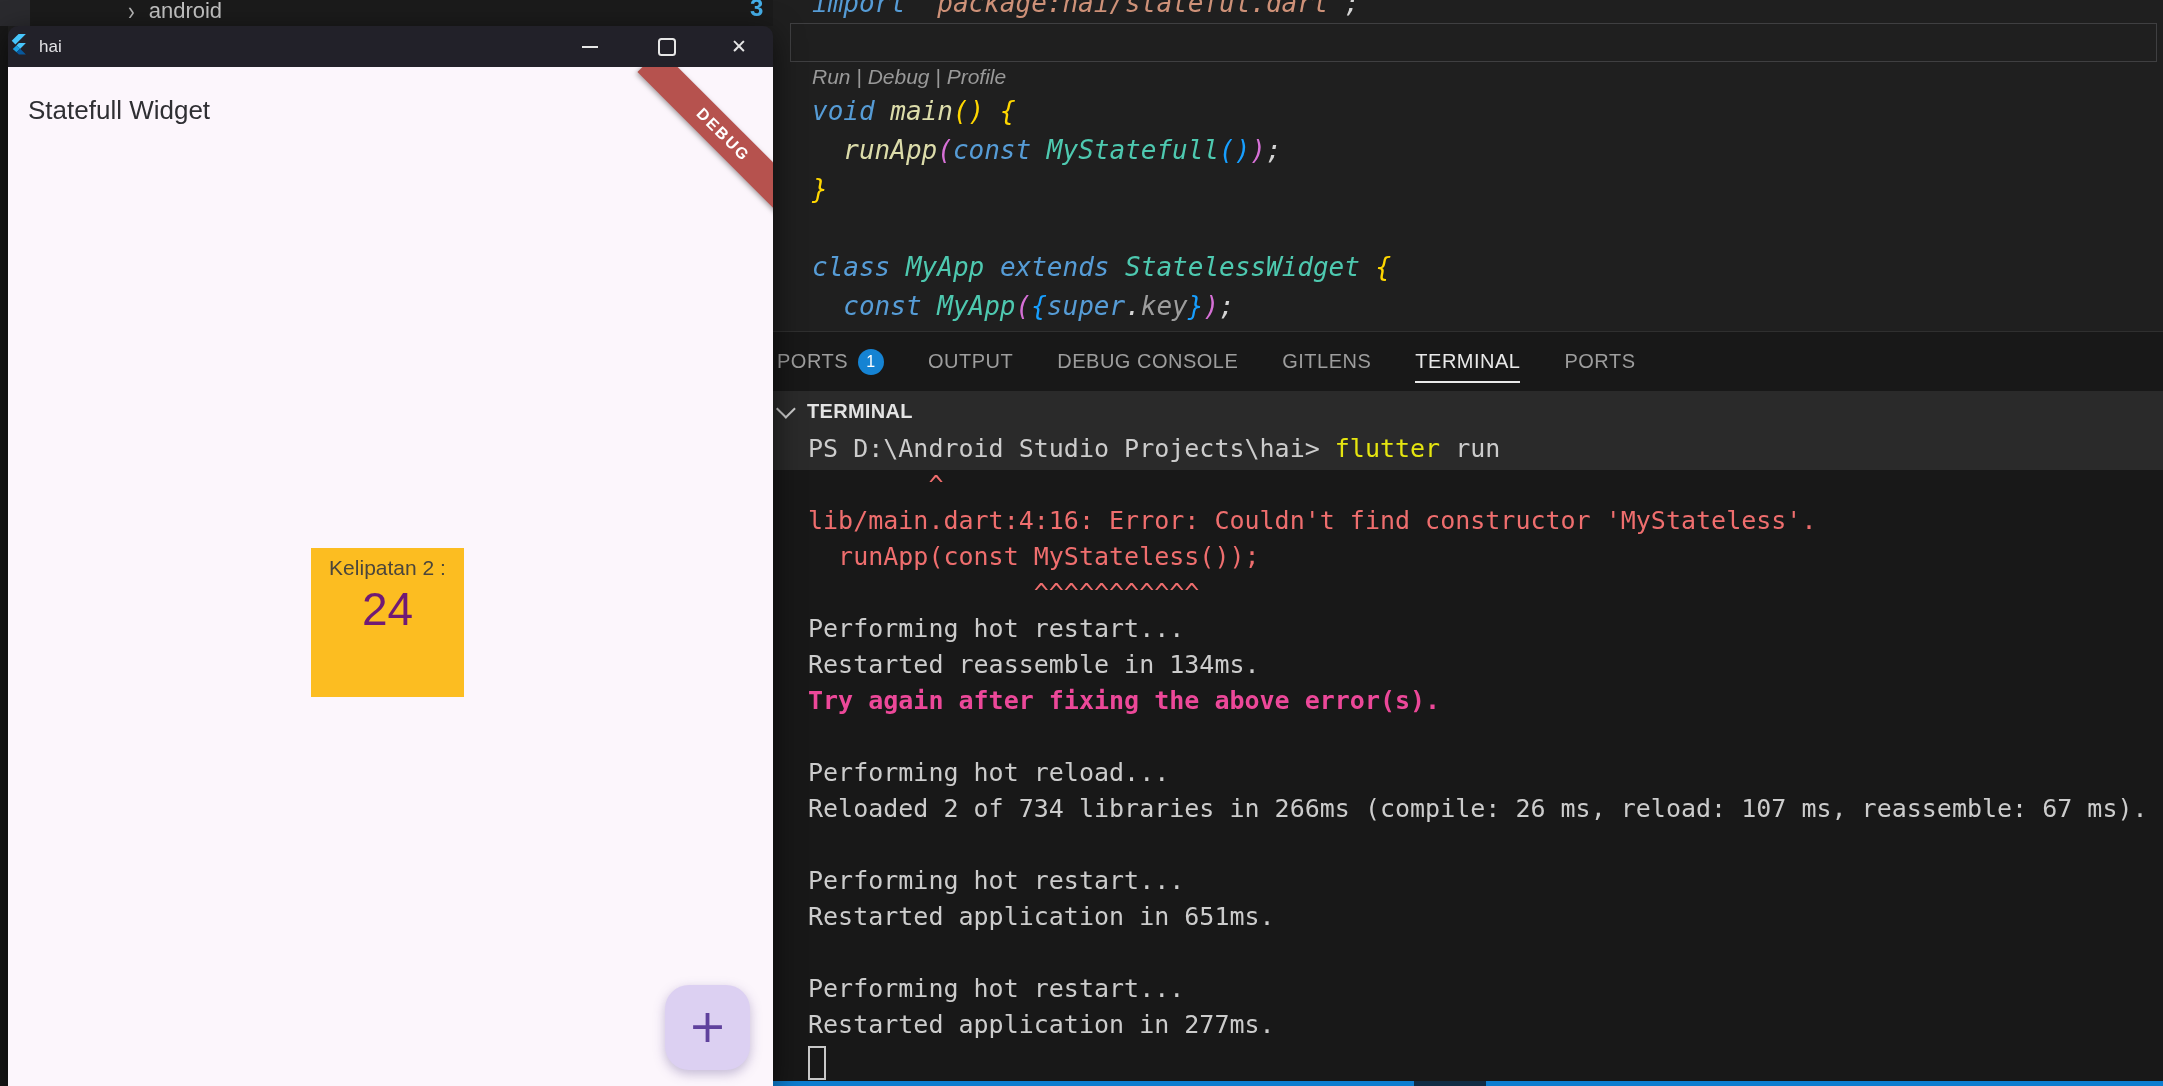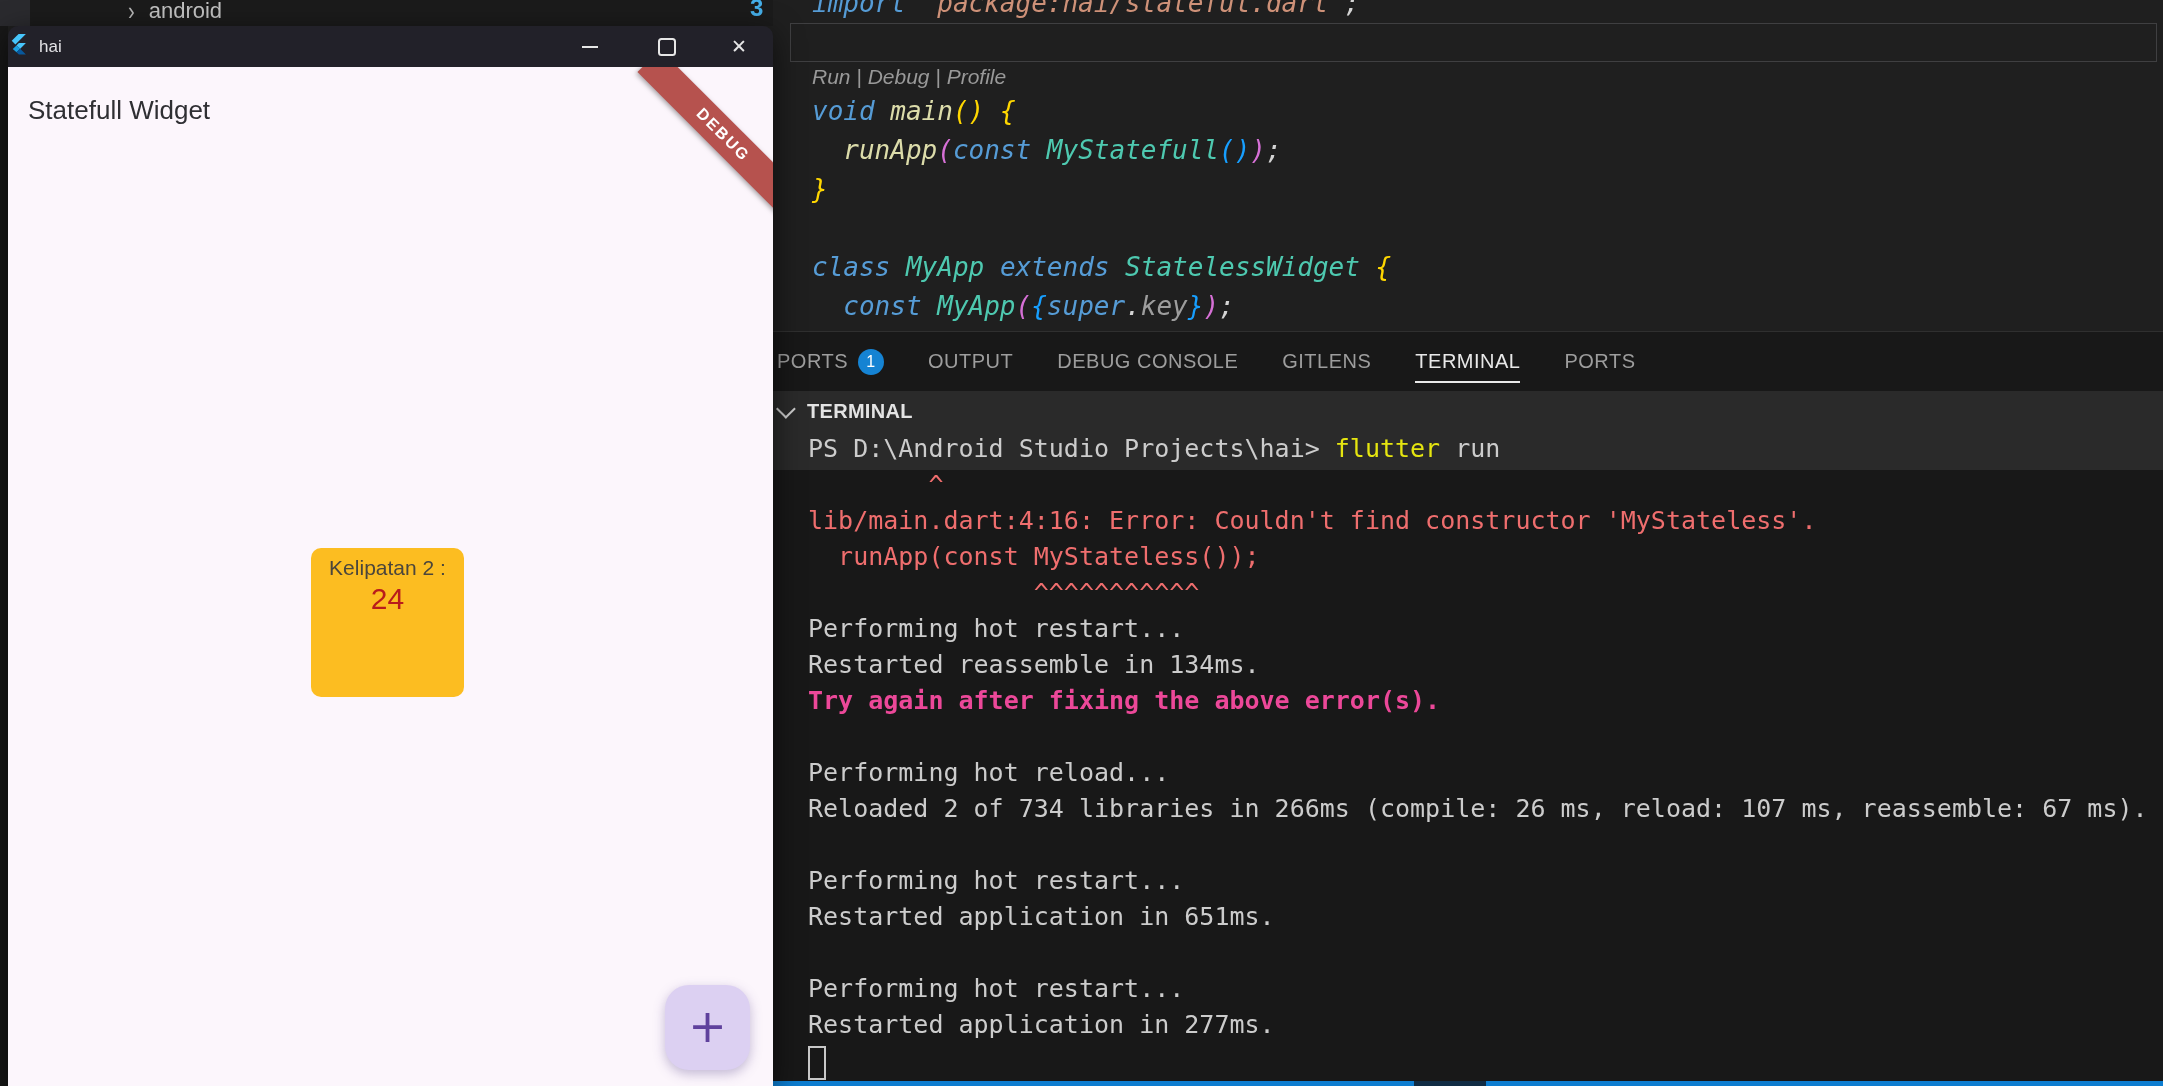--- a/index.html
+++ b/index.html
@@ -62,23 +62,23 @@
   #min-btn{left:562px;}#max-btn{left:639px;}#close-btn{left:711px;font-size:19px;}
   #min-glyph{width:16px;border-top:2px solid #e6e6e6;display:inline-block;}
   #max-glyph{width:14px;height:14px;border:2px solid #e6e6e6;border-radius:3.5px;display:inline-block;}
   #app-content{position:relative;height:1019px;background:#fcf6fc;overflow:hidden;}
   #page-title{position:absolute;left:20px;top:28px;font-size:26px;color:#2f2f33;}
   #debug-ribbon{position:absolute;top:52px;right:-55px;width:210px;height:32px;background:#b6524e;
                 transform:rotate(45deg);display:flex;align-items:center;justify-content:center;
                 color:#fff;font-weight:bold;font-size:16px;letter-spacing:2px;
                 box-shadow:0 2px 5px rgba(0,0,0,.35);}
   #counter-card{position:absolute;left:303px;top:481px;width:153px;height:149px;background:#fcbd21;
-                display:flex;flex-direction:column;align-items:center;padding-top:8px;box-sizing:border-box;border-radius:10px;}
+                display:flex;flex-direction:column;align-items:center;padding-top:8px;box-sizing:border-box;}
   #counter-label{font-size:21px;color:#4b463c;}
-  #counter-value{font-size:30px;color:#b91c1c;margin-top:2px;}
+  #counter-value{font-size:46px;color:#701a75;margin-top:2px;}
   #fab{position:absolute;left:657px;top:918px;width:85px;height:85px;border-radius:24px;
        background:#dcd0f2;display:flex;align-items:center;justify-content:center;
        box-shadow:0 4px 12px rgba(90,70,140,.35);cursor:pointer;}
   #fab span{font-size:46px;color:#5f419d;font-family:"DejaVu Sans",sans-serif;line-height:1;
             transform:translateY(-2px);}
 </style>
 </head>
 <body>
 
 <div id="stage">

